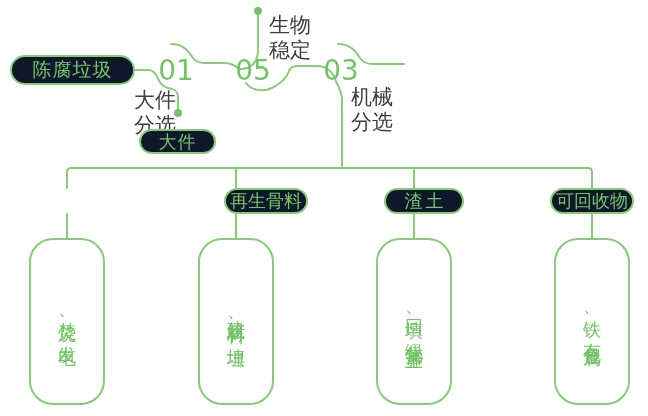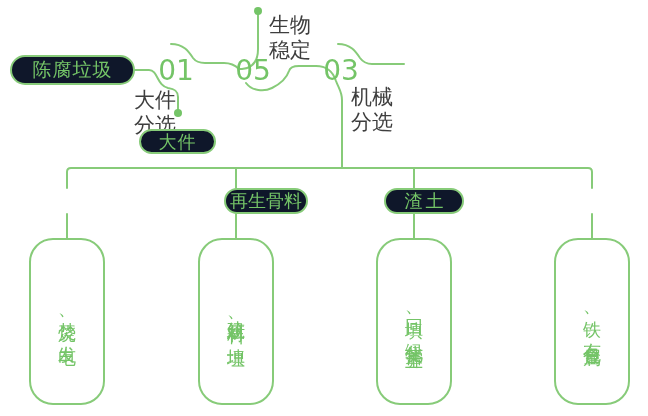--- a/index.html
+++ b/index.html
@@ -119,20 +119,23 @@
   <div class="pill dajian">
     <span>大件</span>
   </div>
 
   <div class="pill cat c2">
     <span>再生骨料</span>
   </div>
   <div class="pill cat c3">
     <span>渣土</span>
   </div>
+  <div class="pill cat c4">
+    <span>可回收物</span>
+  </div>
 
   <div class="bigbox b1">
     <span class="vtext">焚烧、发电</span>
   </div>
   <div class="bigbox b2">
     <span class="vtext">建筑材料、填埋</span>
   </div>
   <div class="bigbox b3">
     <span class="vtext">回填、绿化营养土</span>
   </div>

